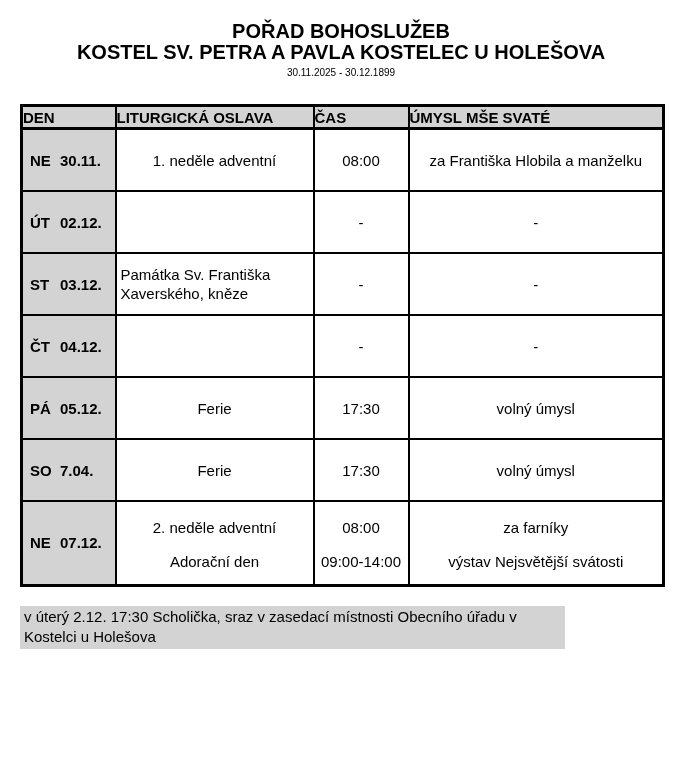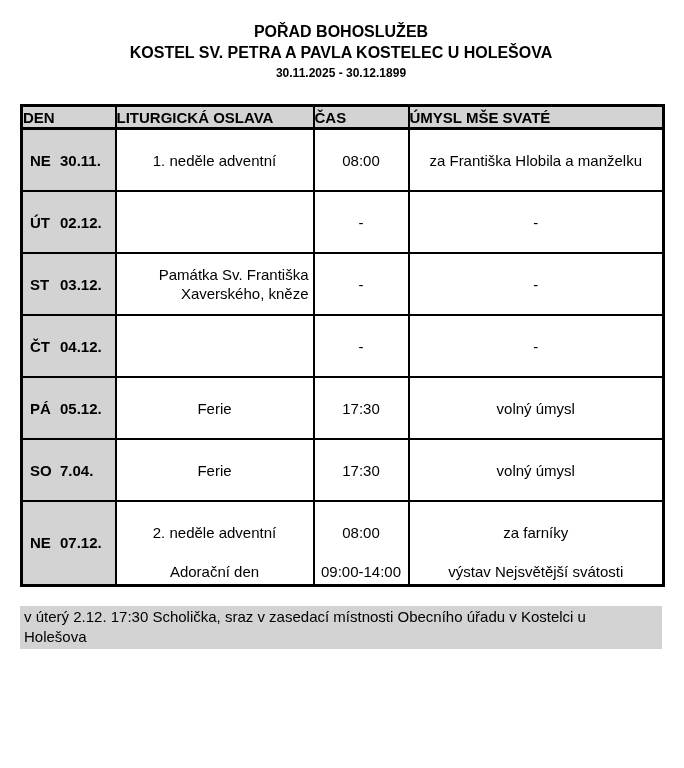--- a/index.html
+++ b/index.html
@@ -8,22 +8,22 @@
   }
   html,body{margin:0;padding:0;background:#ffffff;}
   body{
     width:684px;height:768px;
     font-family:"Liberation Sans","DejaVu Sans",sans-serif;
     color:#000;
     -webkit-font-smoothing:antialiased;
   }
   .page{width:684px;box-sizing:border-box;padding:0 22px 0 20px;}
   header{margin-top:21px;text-align:center;}
-  .title-line1,.title-line2{font-size:16px;font-weight:bold;line-height:21px;}
-  .title-line3{font-size:12px;font-weight:bold;line-height:20px;}
+  .title-line1,.title-line2{font-size:20px;font-weight:bold;line-height:21px;}
+  .title-line3{font-size:10px;font-weight:normal;line-height:20px;}
 
   table.schedule{
     margin-top:21px;
     border-collapse:collapse;
     table-layout:fixed;
     width:642px;
     border:3px solid var(--border);
   }
   .schedule th,.schedule td{
     border:2px solid var(--border);
@@ -44,26 +44,26 @@
     background:var(--shade);
     font-weight:bold;
     text-align:left;
     vertical-align:middle;
     padding-left:7px;
   }
   td.day .abbr{display:inline-block;min-width:30px;}
   td.content{vertical-align:middle;}
   .cellwrap{display:flex;flex-direction:column;height:100%;min-height:60px;}
   tr.tall .cellwrap{min-height:80px;}
-  .l1{flex:1;display:flex;align-items:center;justify-content:center;text-align:right;line-height:19px;padding:0 4px;}
-  .l2{text-align:center;padding-bottom:2px;line-height:18px;}
+  .l1{flex:1;display:flex;align-items:center;justify-content:center;text-align:left;line-height:19px;padding:0 4px;}
+  .l2{text-align:center;padding-bottom:12px;line-height:18px;}
 
   .footer-note{
     margin-top:19px;
-    width:642px;
+    width:545px;
     box-sizing:border-box;
     background:var(--shade);
     font-size:15px;
     line-height:20px;
     padding:1px 10px 2px 4px;
   }
 </style>
 </head>
 <body>
 

